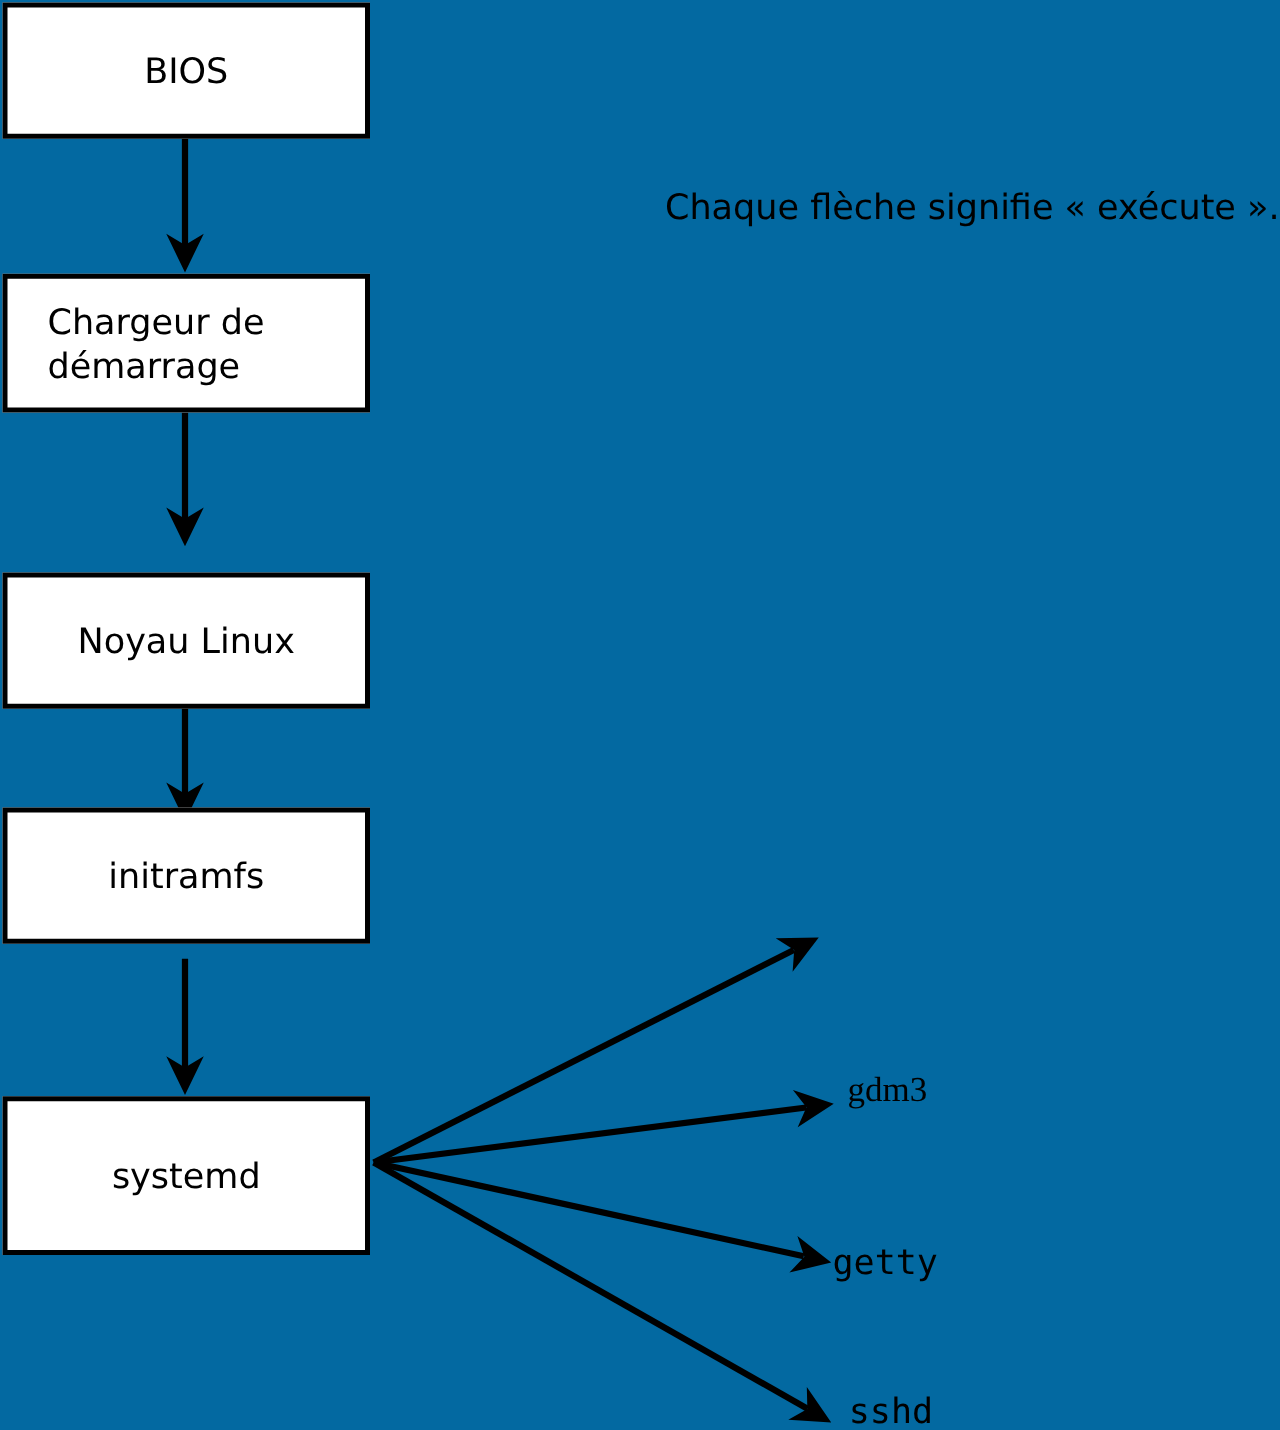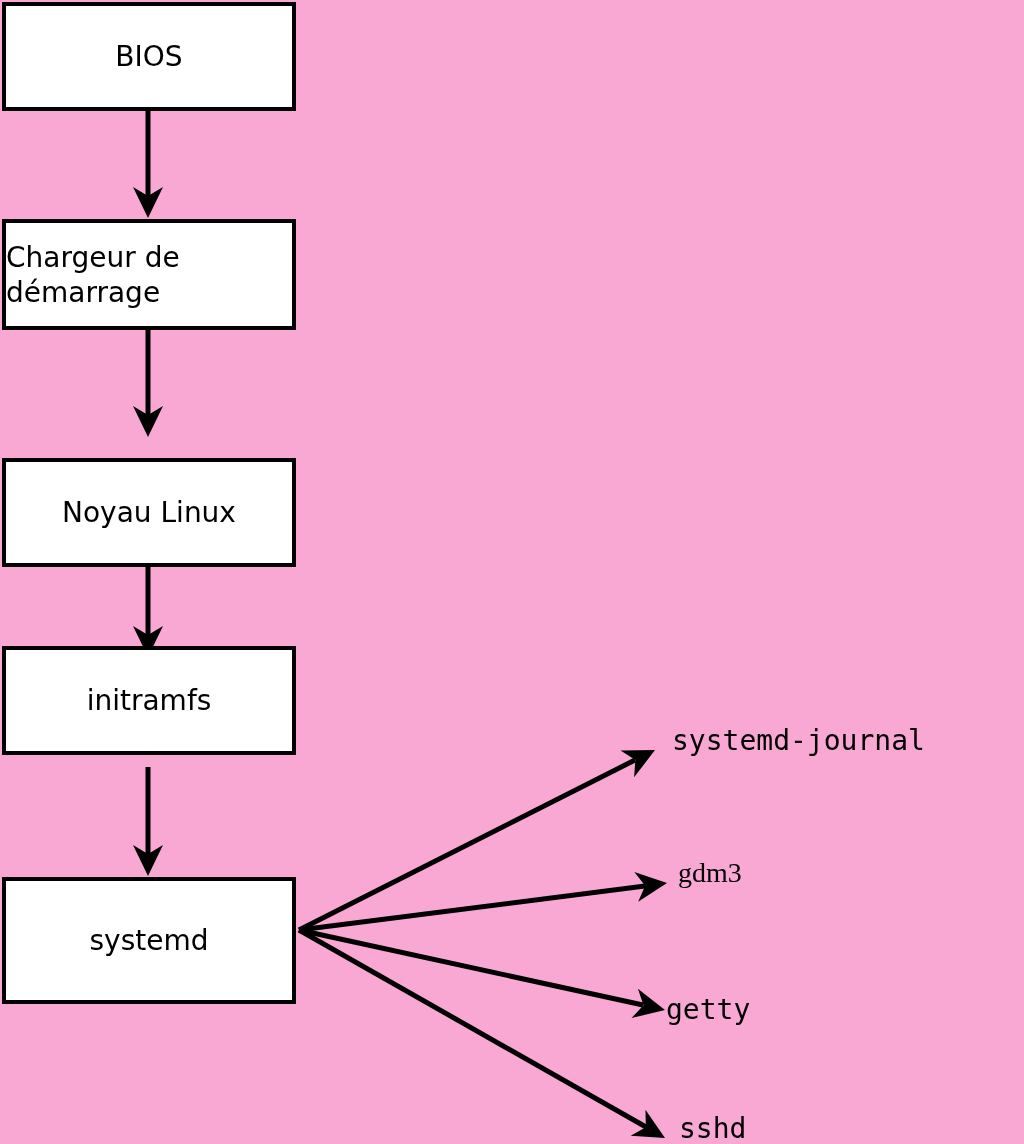--- a/index.html
+++ b/index.html
@@ -4,21 +4,21 @@
 <style>
   html, body {
     margin: 0;
     padding: 0;
     background: #ffffff;
   }
   .canvas {
     position: relative;
     width: 1024px;
     height: 1144px;
-    background: #f9a8d4;
+    background: #0369a1;
     overflow: hidden;
     font-family: "DejaVu Sans", "Liberation Sans", sans-serif;
     color: #000000;
   }
   .arrows-layer {
     position: absolute;
     left: 0;
     top: 0;
     width: 1024px;
     height: 1144px;
@@ -115,38 +115,38 @@
       <g transform="translate(665,1138) rotate(29.6)">
         <polygon class="arrow-head" points="0,0 -31,-15 -22,0 -31,15"></polygon>
       </g>
     </g>
   </svg>
 
   <div class="node-box" style="top:2px; height:109px;">
     <span class="node-label">BIOS</span>
   </div>
 
-  <div class="node-box" style="top:219px; height:111px;">
+  <div class="node-box" style="top:219px; height:111px;padding-left:32px;">
     <span class="node-label">Chargeur de démarrage</span>
   </div>
 
   <div class="node-box" style="top:438px; height:109px;margin-top:20px;">
     <span class="node-label">Noyau Linux</span>
   </div>
 
   <div class="node-box" style="top:646px; height:109px;">
     <span class="node-label">initramfs</span>
   </div>
 
   <div class="node-box" style="top:877px; height:127px;">
     <span class="node-label">systemd</span>
   </div>
 
+  <div class="annotation">Chaque flèche signifie « exécute ».</div>
 
-  <div class="proc-label" style="left:672px; top:724px;">systemd-journal</div>
 
   <div class="proc-label" style="left:678px; top:856px;font-family:Liberation Serif, serif;">gdm3</div>
 
   <div class="proc-label" style="left:666px; top:993px;">getty</div>
 
   <div class="proc-label" style="left:679px; top:1112px;">sshd</div>
 
 </div>
 
 </body></html>

